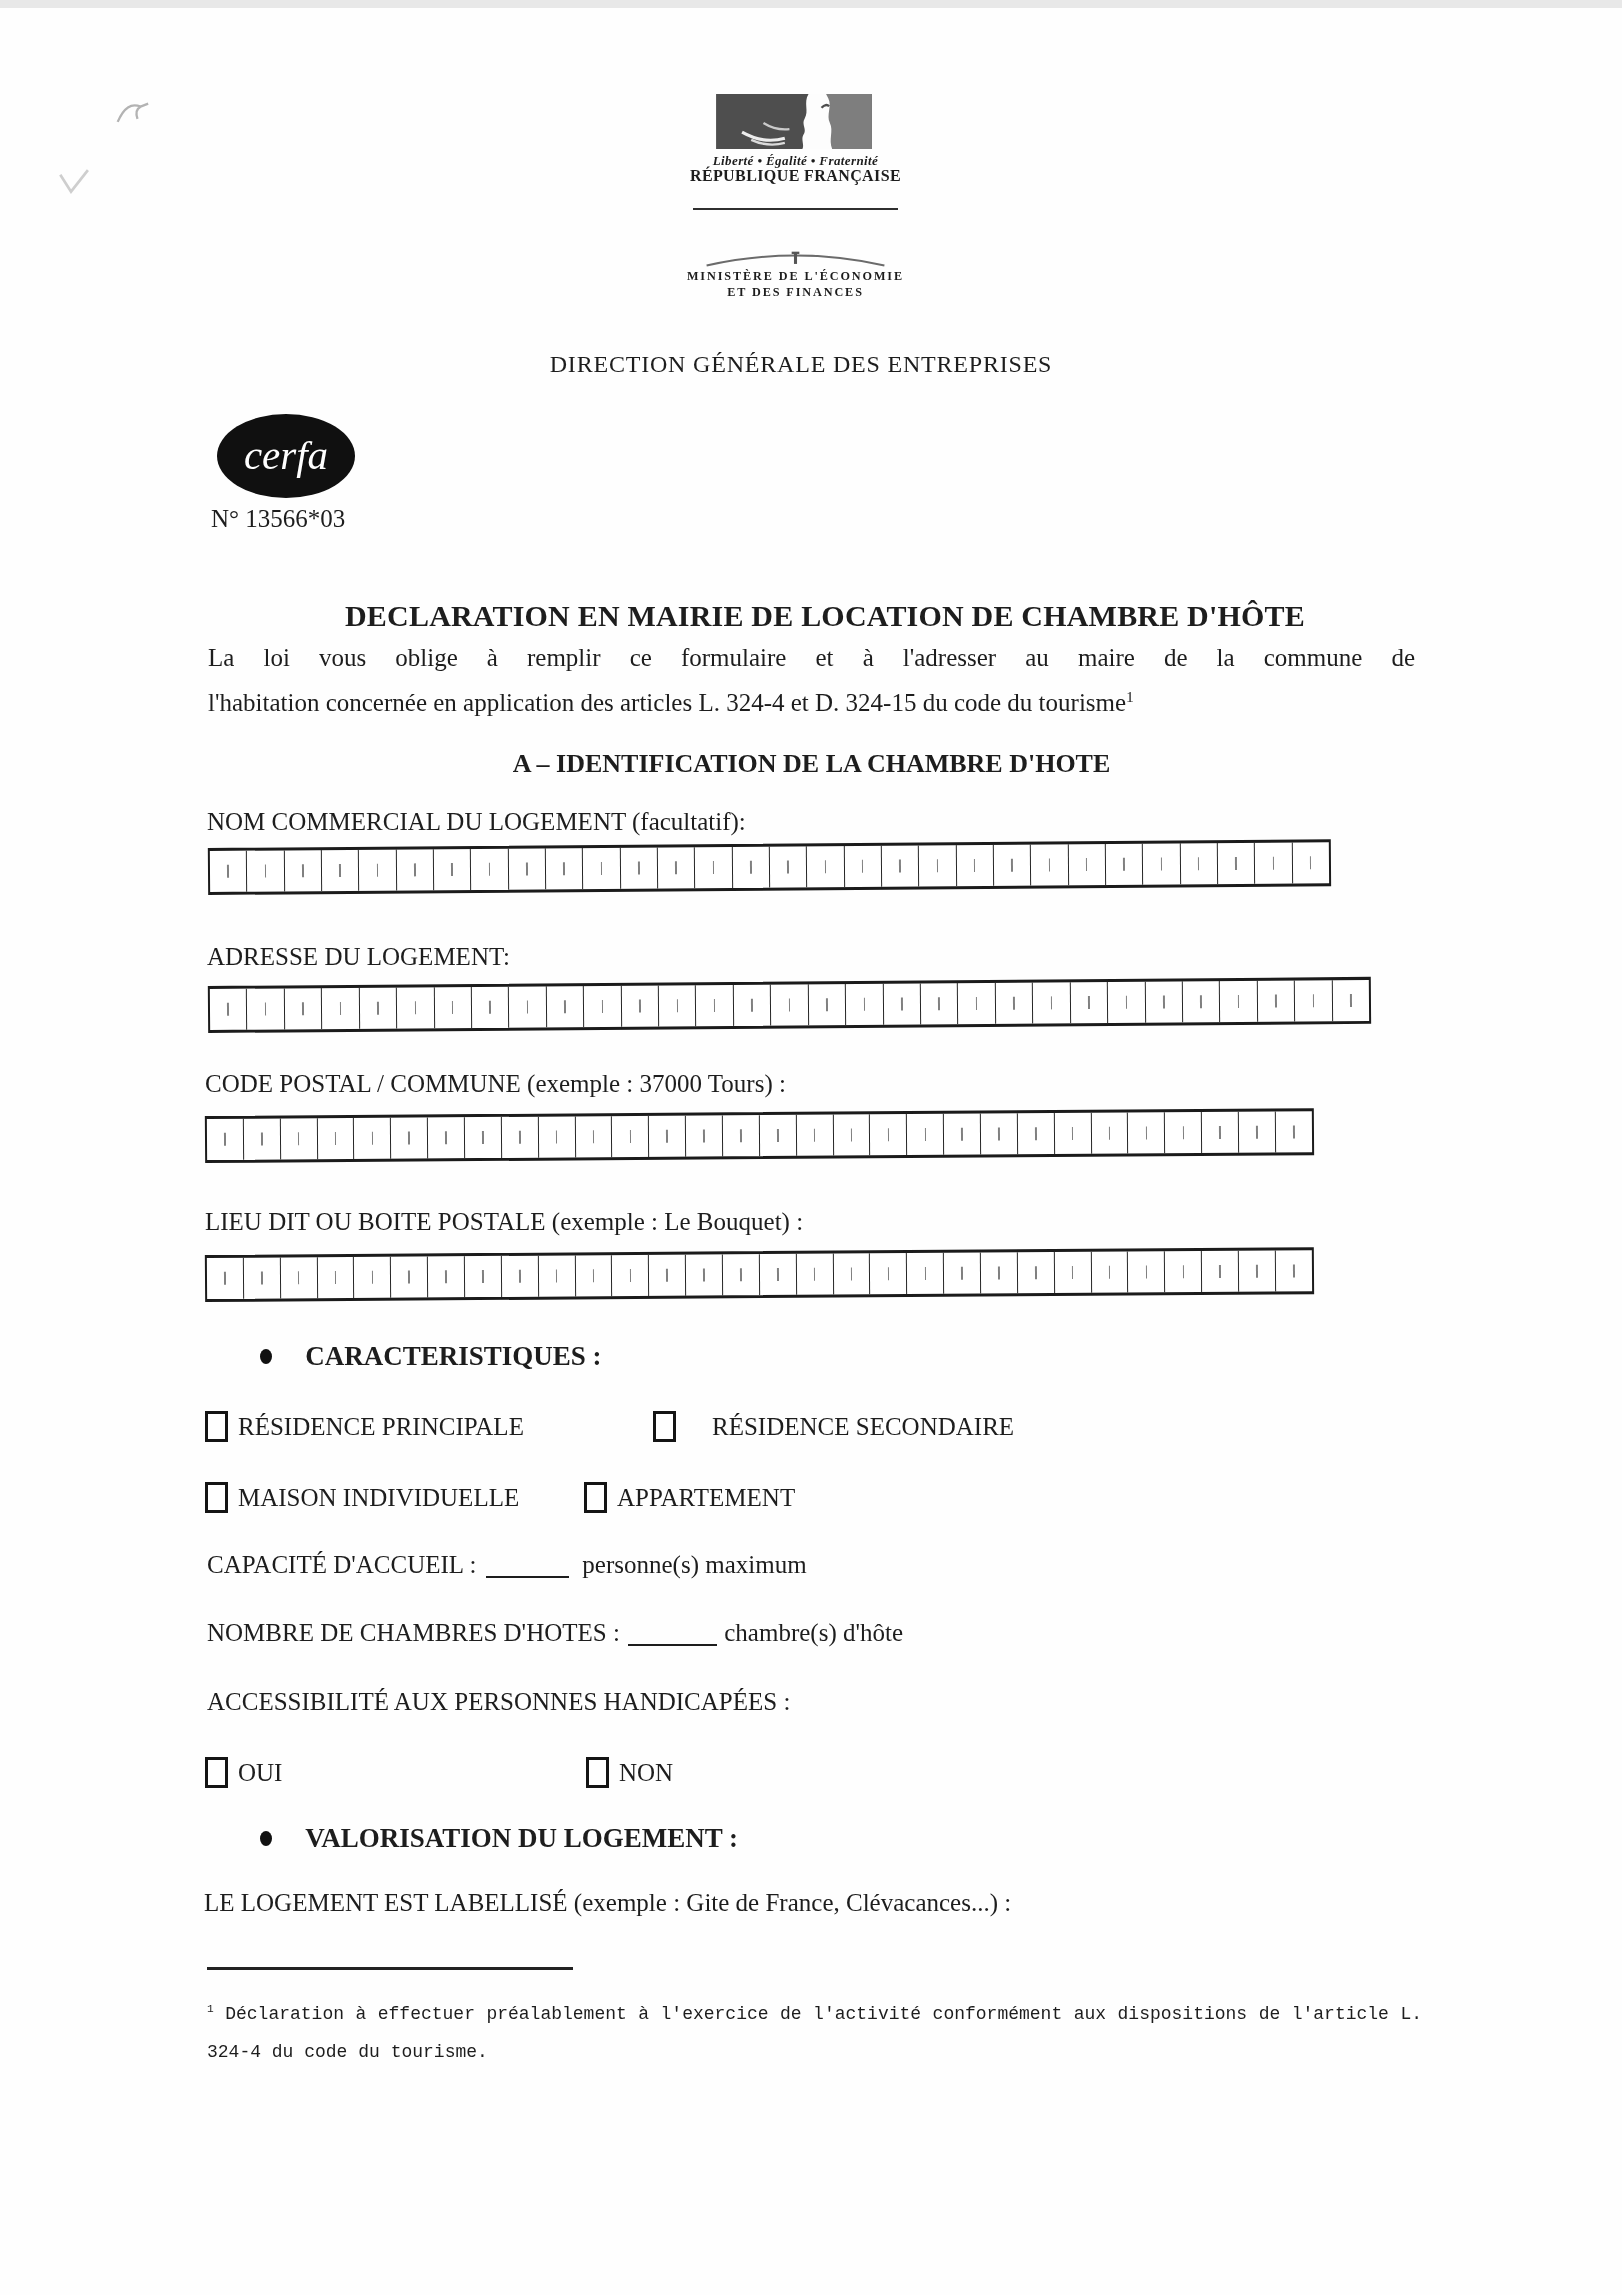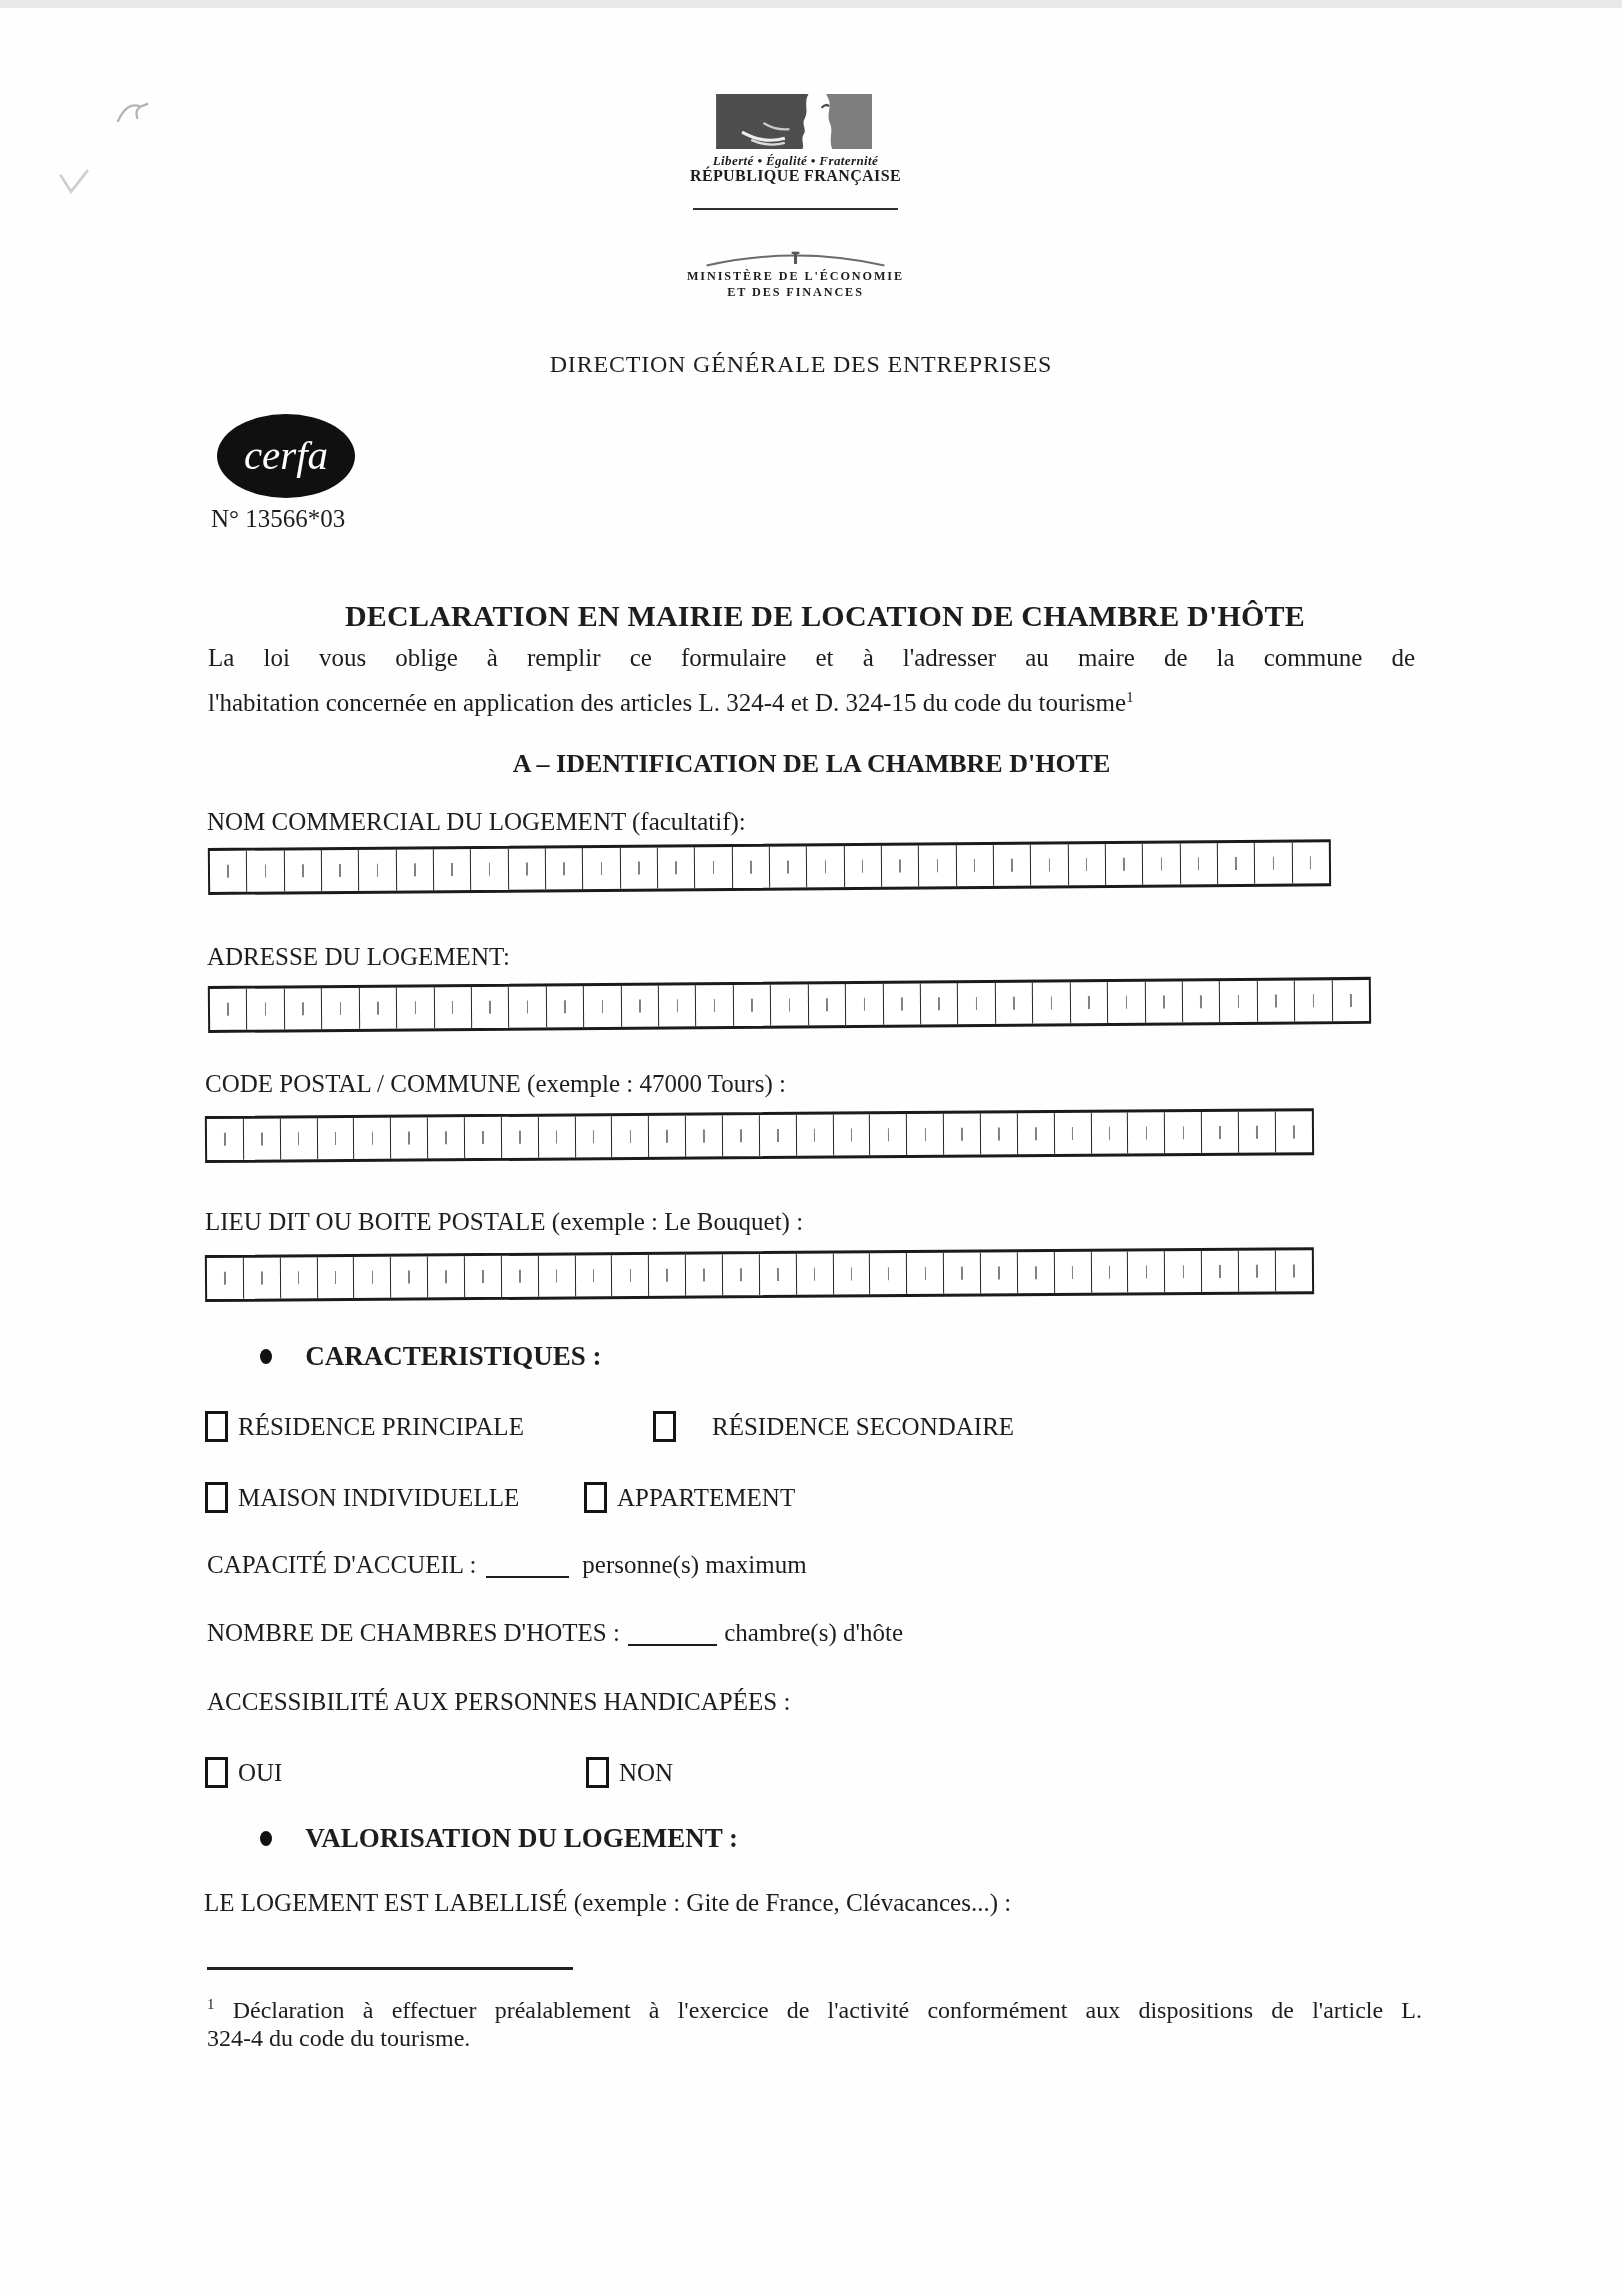--- a/index.html
+++ b/index.html
@@ -47,21 +47,21 @@
   .checkbox{
     display:inline-block;width:23px;height:31px;box-sizing:border-box;
     border:3.8px solid #141414;background:#fff;flex:0 0 auto;
   }
   .blank{display:inline-block;height:0;border-bottom:2.3px solid #1d1d1d;position:relative;top:4.6px;}
 
   .bullet-heading{display:flex;align-items:center;gap:33px;font-weight:bold;font-size:27px;white-space:nowrap;}
   .bullet{width:12.2px;height:15.3px;background:#111;border-radius:50%;flex:0 0 auto;}
 
   .rule{background:#222;}
-  .footnote{font-size:24px;line-height:28px;}
+  .footnote{font-size:18px;line-height:38px;font-family:Liberation Mono, monospace;}
   sup{font-size:.62em;}
 </style>
 </head>
 <body>
 
 <div class="page">
 
   <svg class="abs" style="left:107px;top:77px;" width="61" height="54" viewBox="0 0 80 70">
     <path d="M14,48 Q26,20 44,28 Q36,32 40,44 M44,28 L54,24" stroke="#9a9a9a" stroke-width="3" fill="none" opacity="0.75"></path>
   </svg>
@@ -171,21 +171,21 @@
       <div class="comb-cell"></div>
       <div class="comb-cell"></div>
       <div class="comb-cell"></div>
       <div class="comb-cell"></div>
       <div class="comb-cell"></div>
       <div class="comb-cell"></div>
       <div class="comb-cell"></div>
       <div class="comb-cell"></div>
     </div>
 
-  <div class="abs label" style="left:205px;top:1062px;">CODE POSTAL / COMMUNE (exemple : 47000 Tours) :</div>
+  <div class="abs label" style="left:205px;top:1062px;">CODE POSTAL / COMMUNE (exemple : 37000 Tours) :</div>
   <div class="abs comb" style="left:205px;top:1108px;width:1109px;transform:rotate(-0.4deg);">
       <div class="comb-cell"></div>
       <div class="comb-cell"></div>
       <div class="comb-cell"></div>
       <div class="comb-cell"></div>
       <div class="comb-cell"></div>
       <div class="comb-cell"></div>
       <div class="comb-cell"></div>
       <div class="comb-cell"></div>
       <div class="comb-cell"></div>

